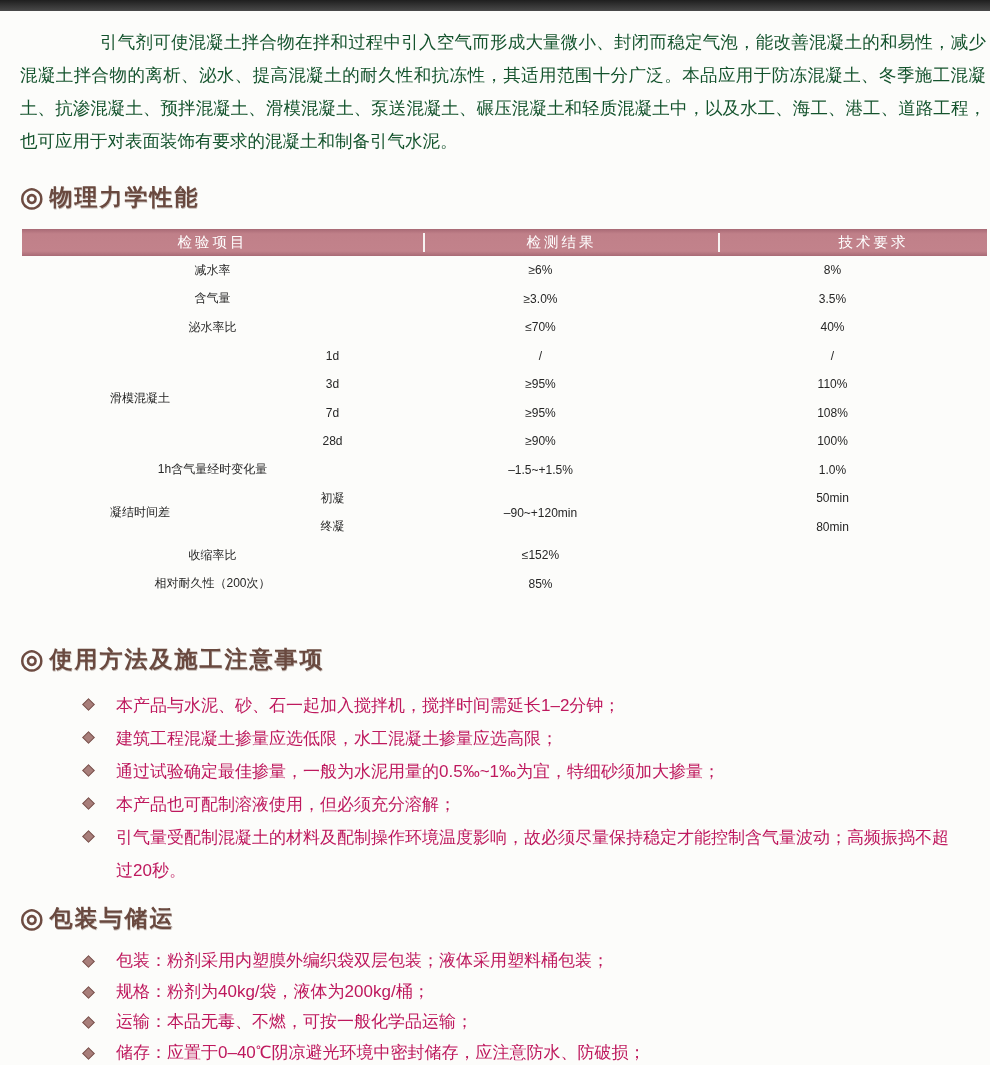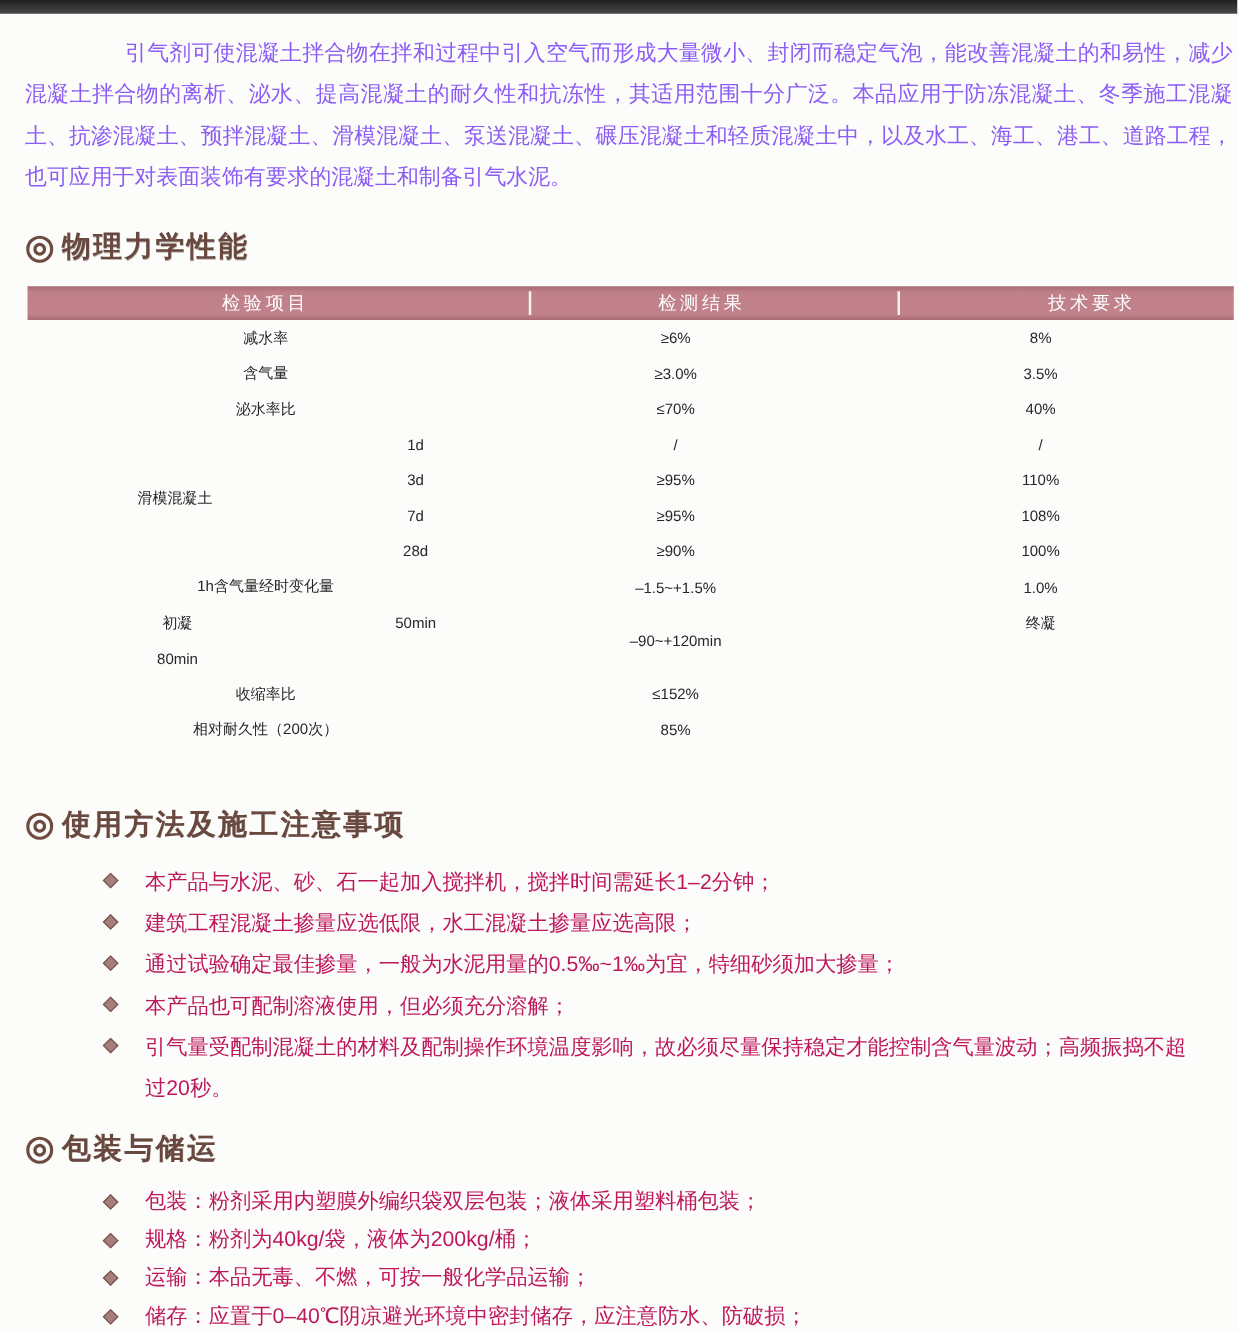--- a/index.html
+++ b/index.html
@@ -14,21 +14,21 @@
     width: 100%; height: 11px;
     background: linear-gradient(to bottom, #1f1f1f, #4a4a4a);
   }
   .intro {
     width: 966px;
     margin: 15px 0 0 20px;
     font-size: 17.5px;
     line-height: 33px;
     text-align: justify;
     text-indent: 80px;
-    color: #8b5cf6;
+    color: #14532d;
   }
   .sec-heading {
     display: flex; align-items: center;
     margin-left: 20px;
     font-weight: bold;
     color: #69493f;
   }
   .sec-heading .marker {
     font-size: 27px;
     margin-right: 6px;
@@ -156,20 +156,21 @@
       <div>100%</div>
     </div>
 
     <div class="trow">
       <div>1h含气量经时变化量</div>
       <div>–1.5~+1.5%</div>
       <div>1.0%</div>
     </div>
 
     <div class="tgroup">
+      <div class="glabel span2">凝结时间差</div>
       <div class="req2">–90~+120min</div>
       <div>初凝</div>
       <div>50min</div>
       <div>终凝</div>
       <div>80min</div>
     </div>
 
     <div class="trow">
       <div>收缩率比</div>
       <div>≤152%</div>

